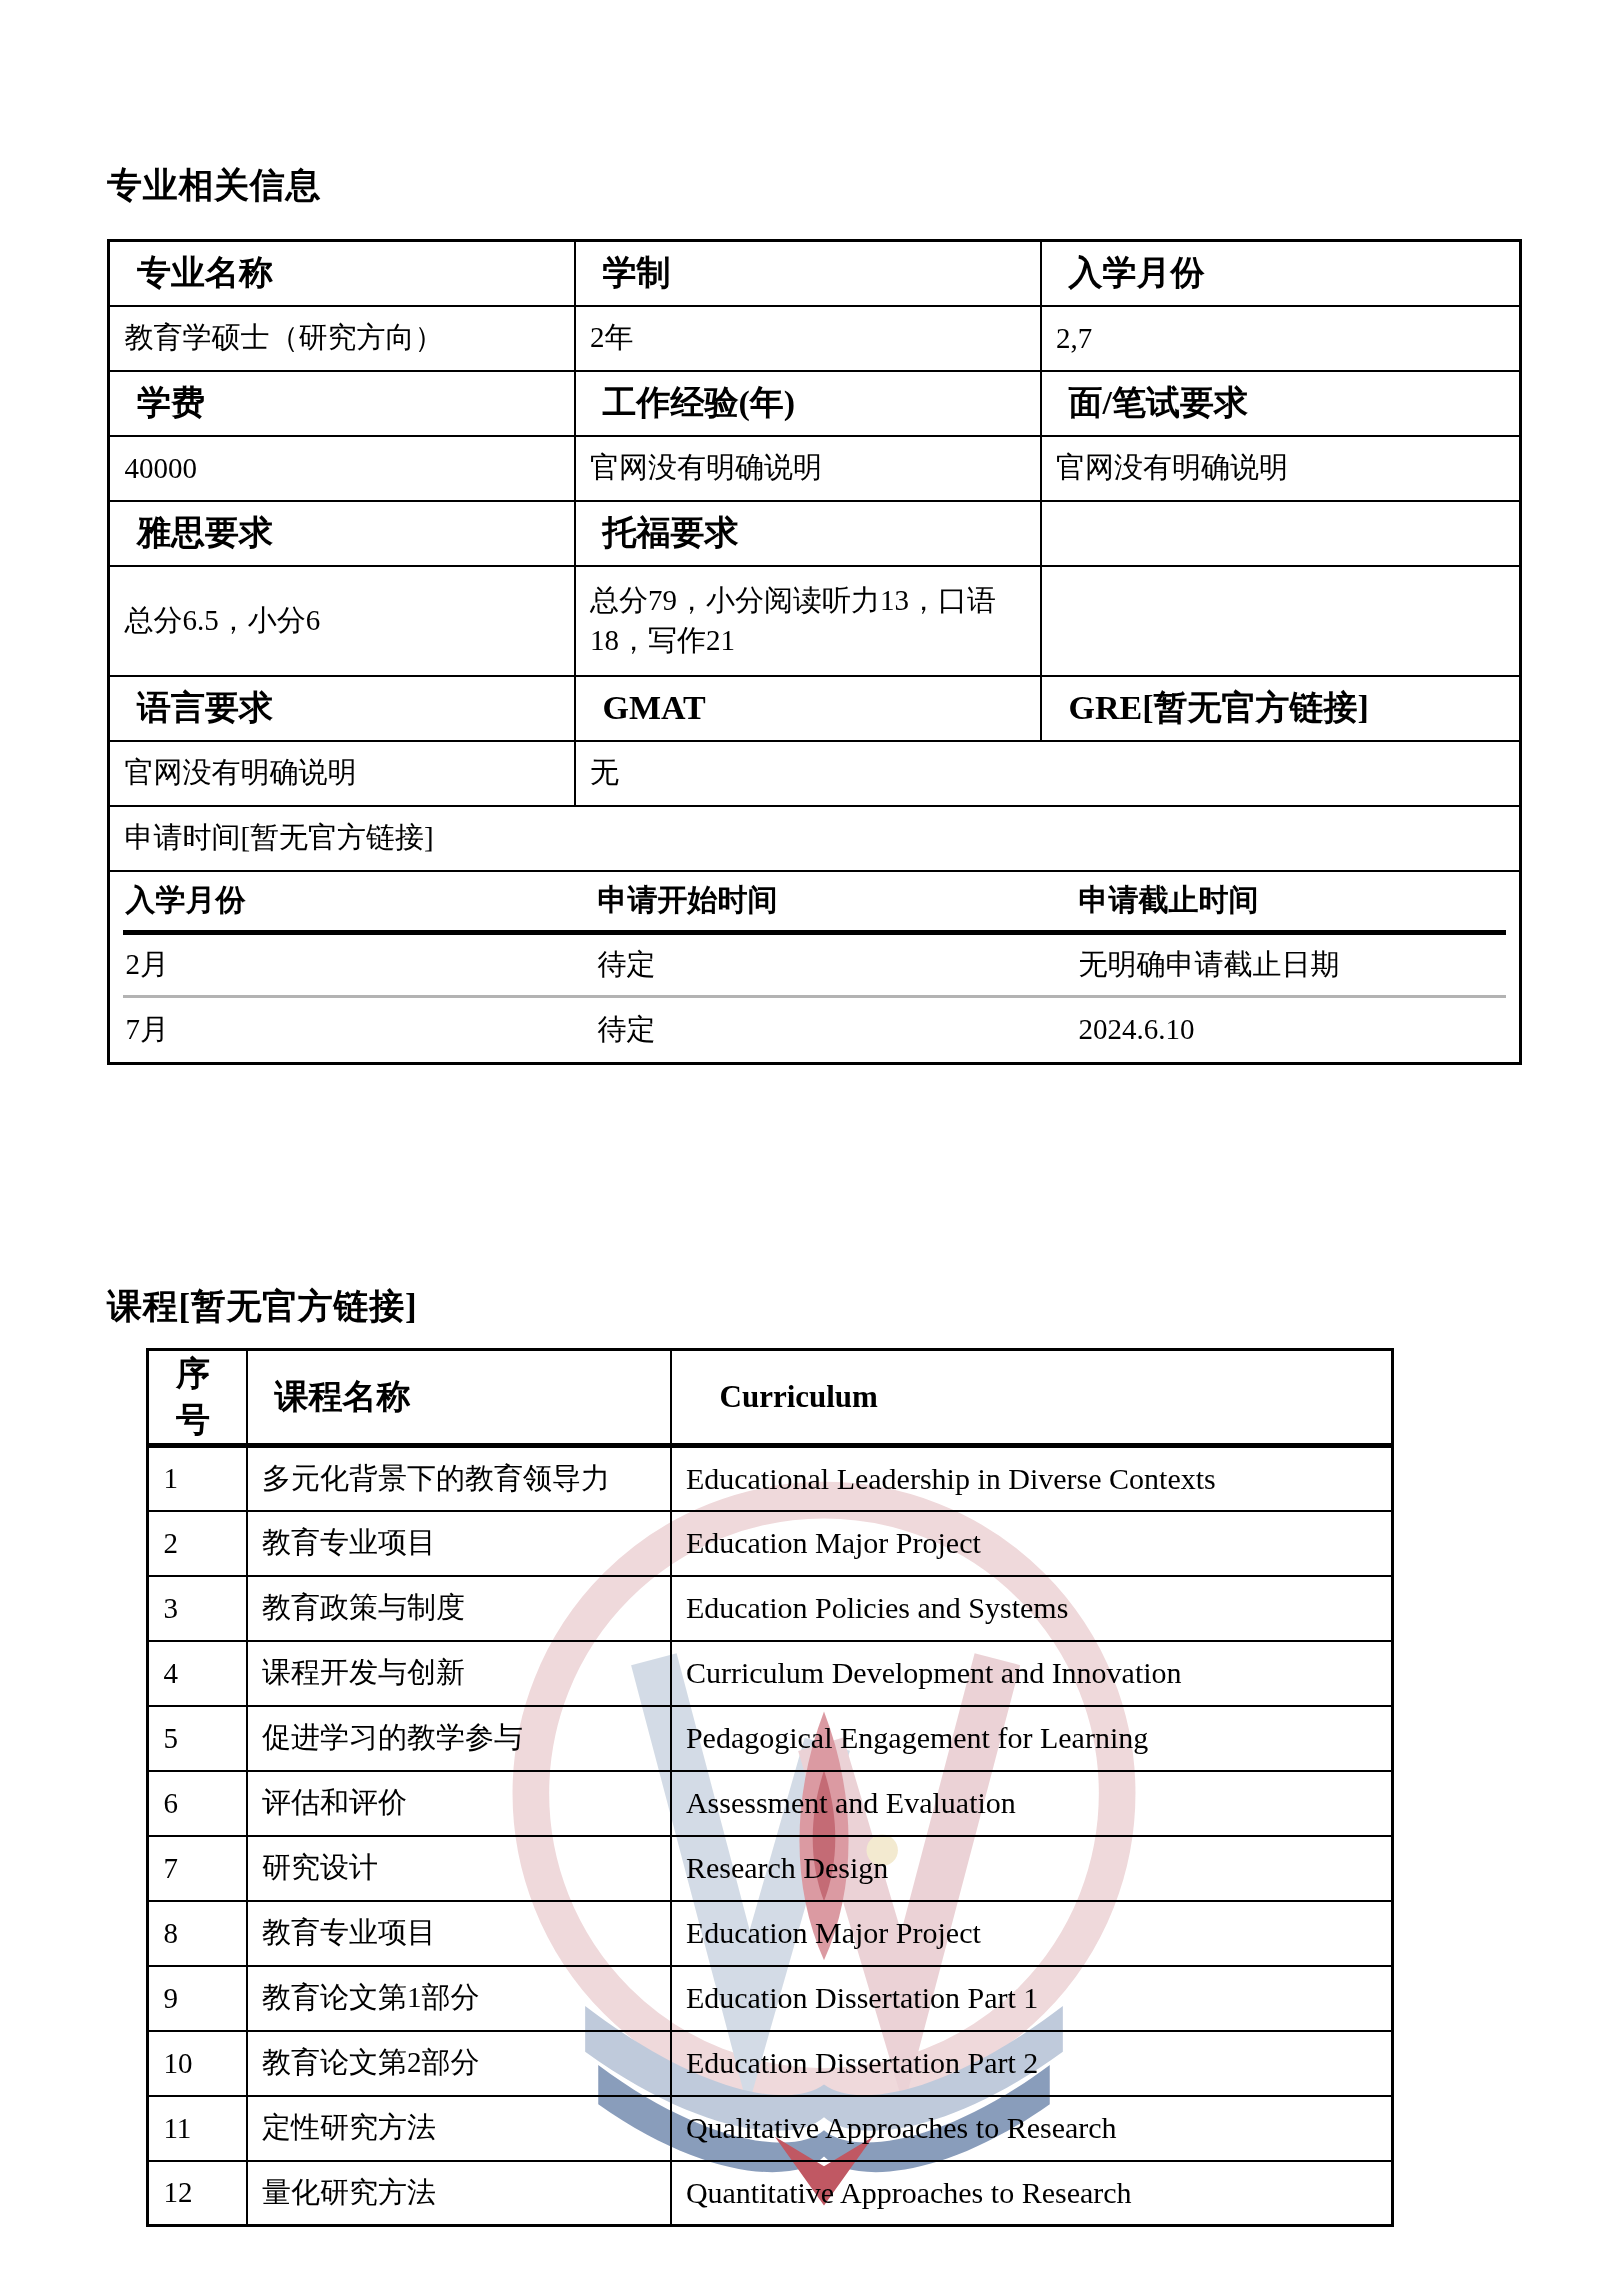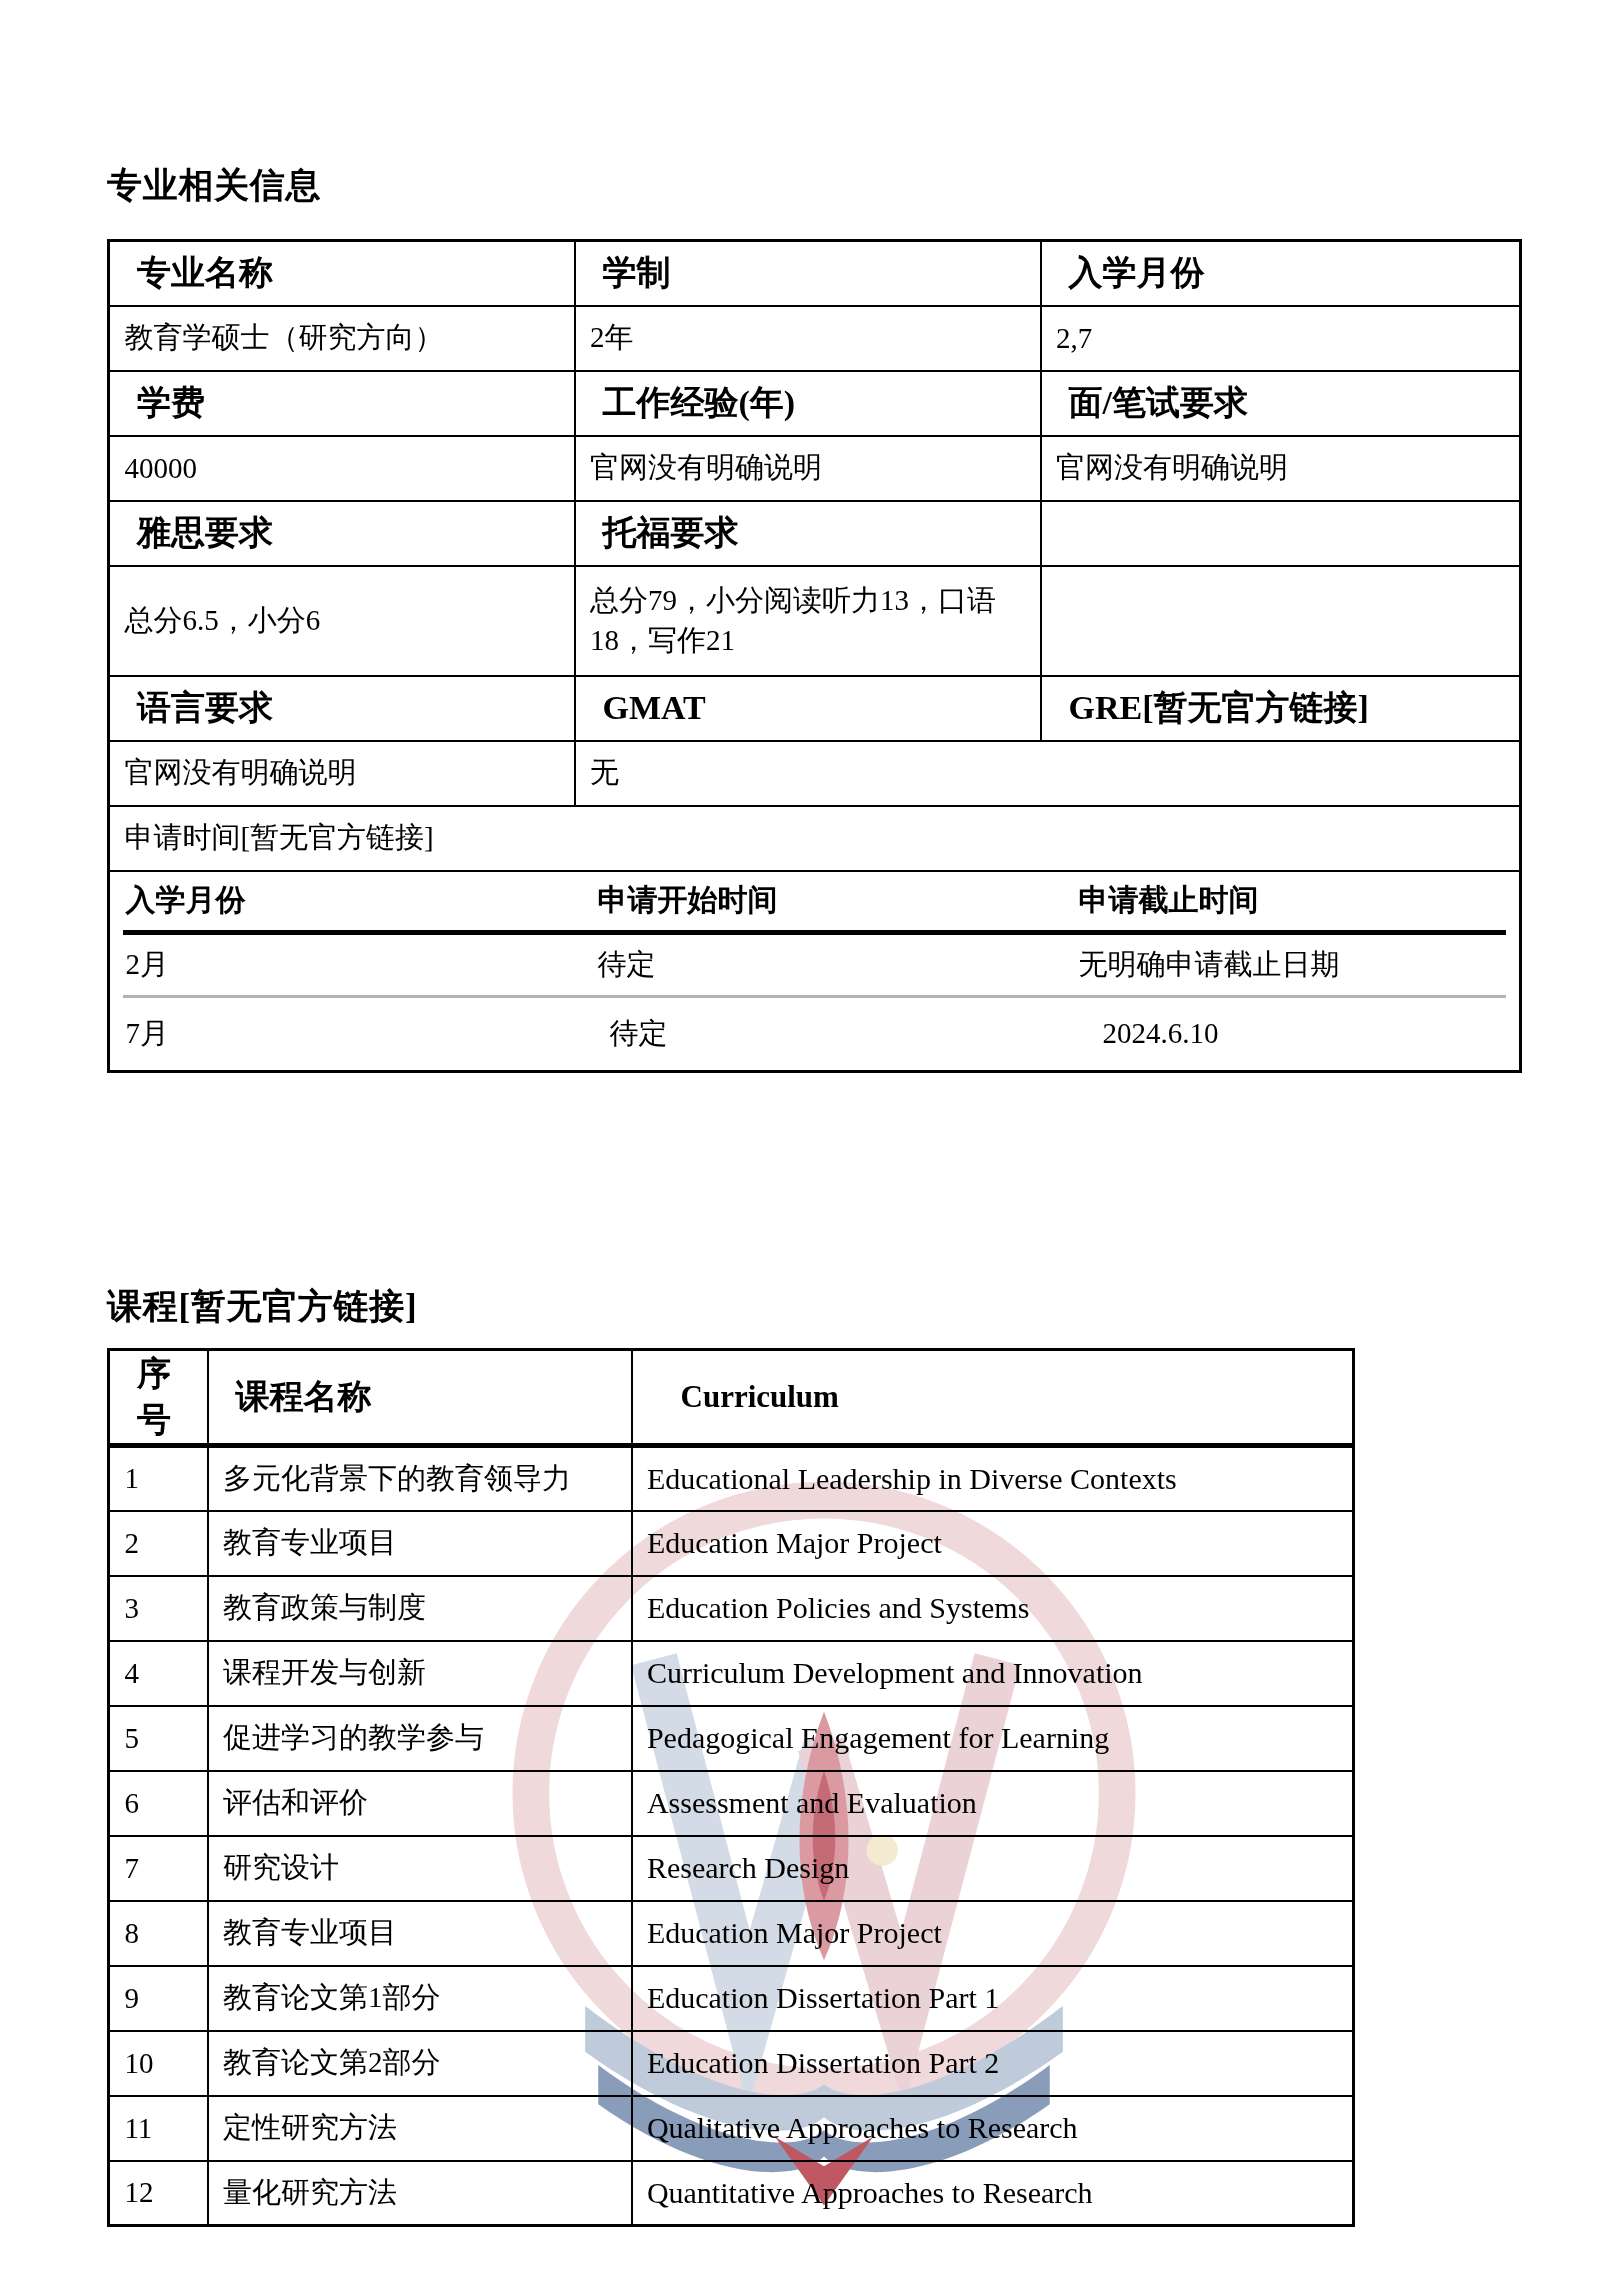--- a/index.html
+++ b/index.html
@@ -20,36 +20,36 @@
     position:absolute; left:487px; top:1430px;
     width:674px; height:779px; z-index:0; opacity:.92;
   }
 
   
   table { border-collapse:collapse; table-layout:fixed; background:transparent; position:absolute; z-index:1; }
   #info-table  { left:107px; top:239px;  width:1411px; }
   #course-table{ left:107px; top:1348px; width:1246px; }
   td { border:2.6px solid #000; padding:0 14.4px; vertical-align:middle; background:transparent; }
   #info-table   { border:3.9px solid #000; }
-  #course-table { border:3.9px solid #000; }
+  #course-table { border:3.9px solid #000;margin-left:39px; }
 
   tr.std  { height:65px; }
   tr.tall { height:110px; }
   .hd { font-weight:700; font-size:34px;padding-left:27px; }
   .vl { font-size:29px; }
 
   
   td.schedule-wrap { padding:0; }
   .schedule { margin:0 13px; }
   .schedule-row { display:grid; grid-template-columns:472px 481px 425px; align-items:center; }
   .schedule-row > div { padding:0 2.6px; }
   .sch-head { height:58px; border-bottom:5.2px solid #000; }
   .sch-head > div { font-weight:700; font-size:30px; }
   .sch-r1 { height:60px; border-bottom:3.9px solid #b3b3b3; }
-  .sch-r2 { height:72px;gap:12px; }
+  .sch-r2 { height:64px; }
   .sch-r1 > div, .sch-r2 > div { font-size:29px; }
 
   
   #course-table tr { height:65px; }
   #course-table tr.course-head { height:63px; }
   #course-table tr.course-head td { border-bottom:5.2px solid #000; }
   .cn { font-size:29px; }
   .en { font-size:30px; }
   .num { font-size:29px; }
   .curriculum-hd { font-weight:700; font-size:31px;padding-left:48px; }

